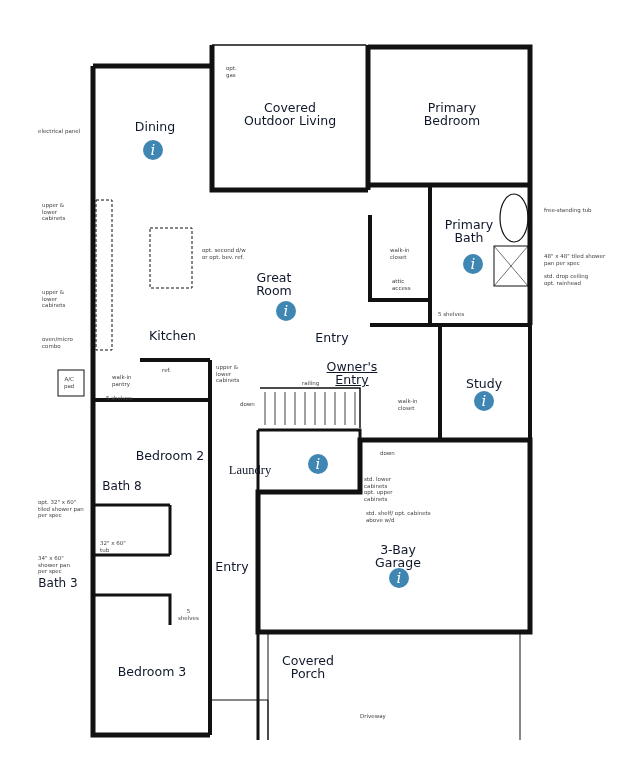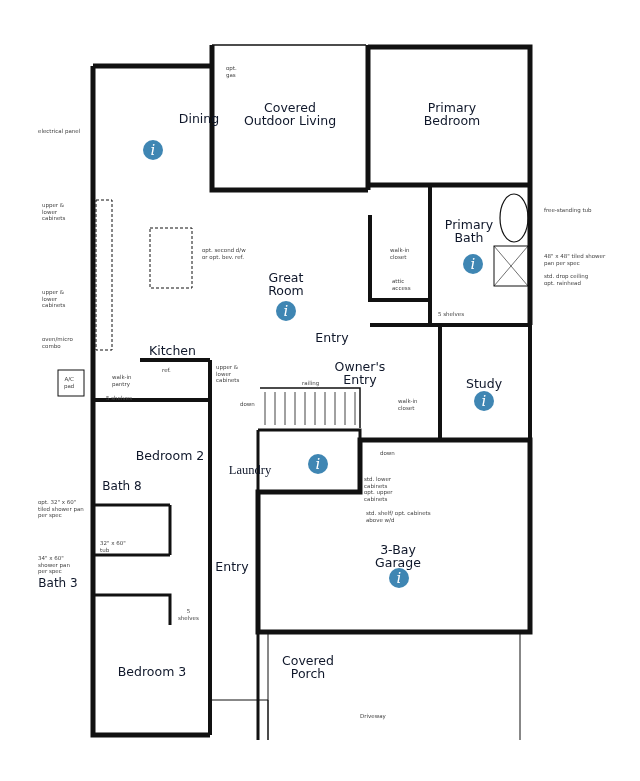--- a/index.html
+++ b/index.html
@@ -58,38 +58,38 @@
     <path d="M494 246 L528 286 M528 246 L494 286" stroke-width="0.6"></path>
 
     <path d="M210 640 V700 H268 V740" stroke-width="1"></path>
     <path d="M268 632 V740" stroke-width="1"></path>
     <path d="M520 632 V740" stroke-width="1"></path>
 
     <rect x="58" y="370" width="26" height="26" stroke-width="1"></rect>
   </g>
 </svg>
 
-<div class="room-label" style="left:155px;top:112px;margin-left:44px;">Dining</div>
+<div class="room-label" style="left:155px;top:120px;">Dining</div>
 <div class="info" style="left:153px;top:150px;">i</div>
 
 <div class="room-label" style="left:290px;top:101px;">Covered
 Outdoor Living</div>
 <div class="room-label" style="left:452px;top:101px;">Primary
 Bedroom</div>
 <div class="room-label" style="left:469px;top:218px;">Primary
 Bath</div>
 <div class="info" style="left:473px;top:264px;">i</div>
 
-<div class="room-label" style="left:286px;top:271px;">Great
+<div class="room-label" style="left:274px;top:271px;">Great
 Room</div>
 <div class="info" style="left:286px;top:311px;">i</div>
 
-<div class="room-label" style="left:163px;top:344px;padding-left:19px;">Kitchen</div>
+<div class="room-label" style="left:163px;top:329px;padding-left:19px;">Kitchen</div>
 <div class="room-label" style="left:332px;top:331px;">Entry</div>
-<div class="room-label" style="left:360px;top:360px;">Owner's
+<div class="room-label" style="left:352px;top:360px;text-decoration:underline;">Owner's
 Entry</div>
 <div class="room-label" style="left:484px;top:377px;">Study</div>
 <div class="info" style="left:484px;top:401px;">i</div>
 
 <div class="room-label" style="left:150px;top:449px;margin-left:20px;">Bedroom 2</div>
 <div class="room-label small-room" style="left:122px;top:480px;">Bath 8</div>
 <div class="room-label small-room" style="left:58px;top:577px;">Bath 3</div>
 <div class="room-label" style="left:250px;top:464px;font-family:Liberation Serif, serif;">Laundry</div>
 <div class="info" style="left:318px;top:464px;">i</div>
 <div class="room-label" style="left:232px;top:560px;">Entry</div>

